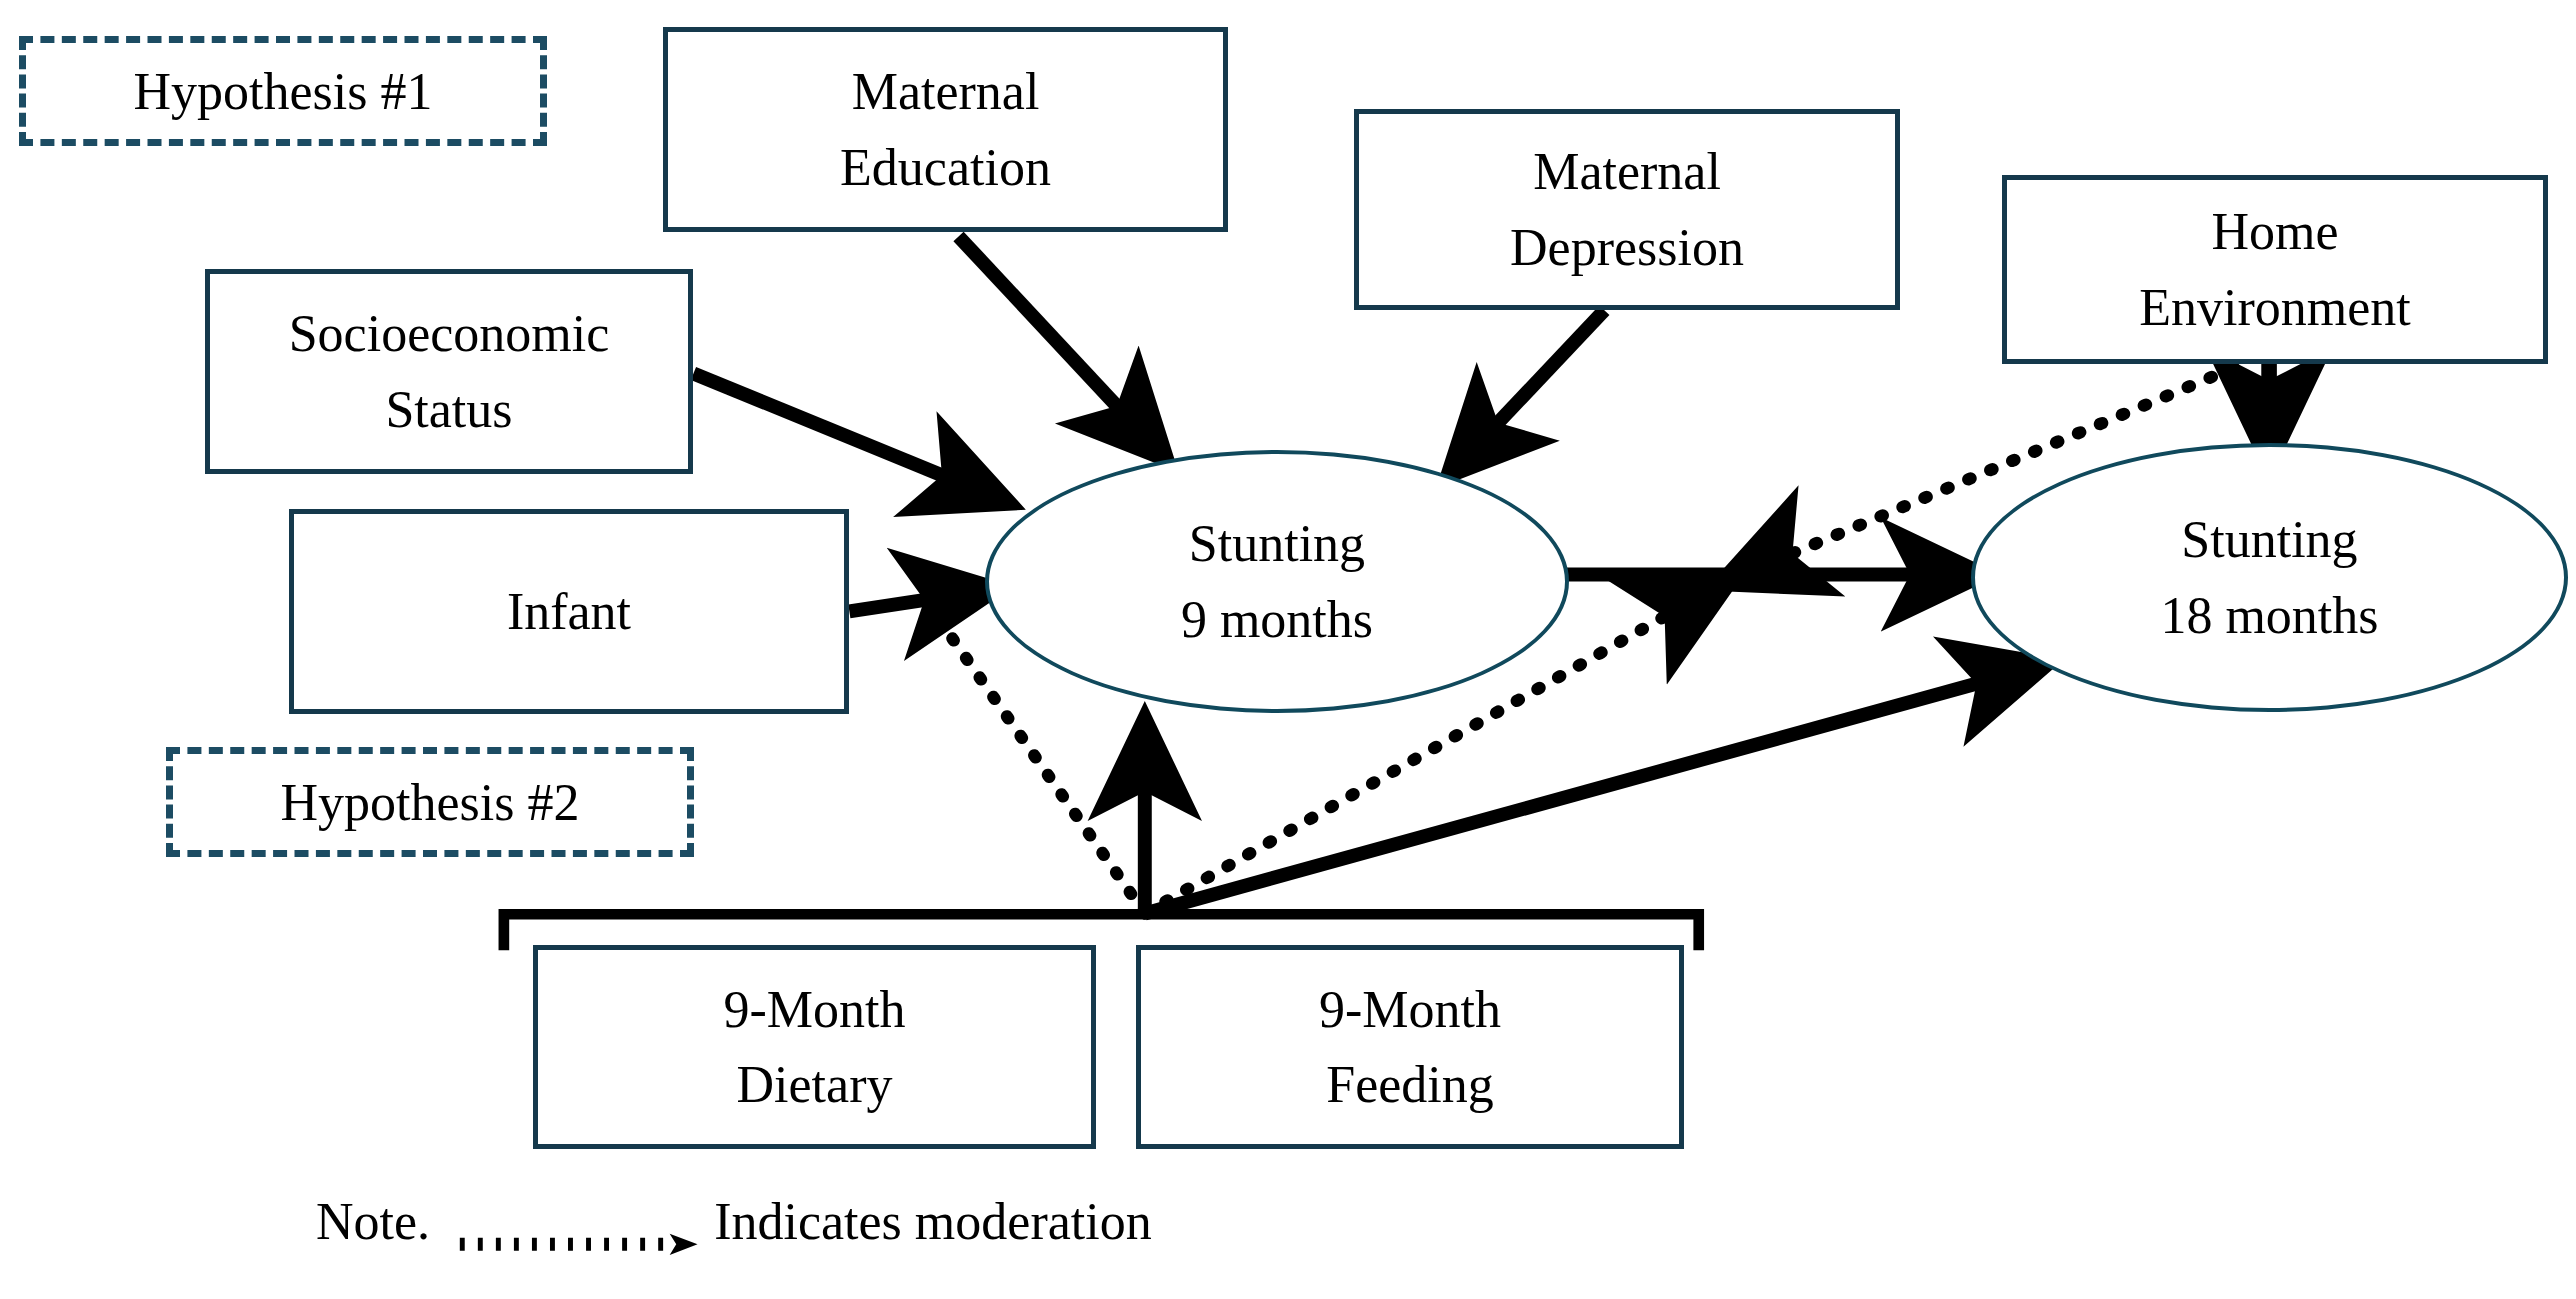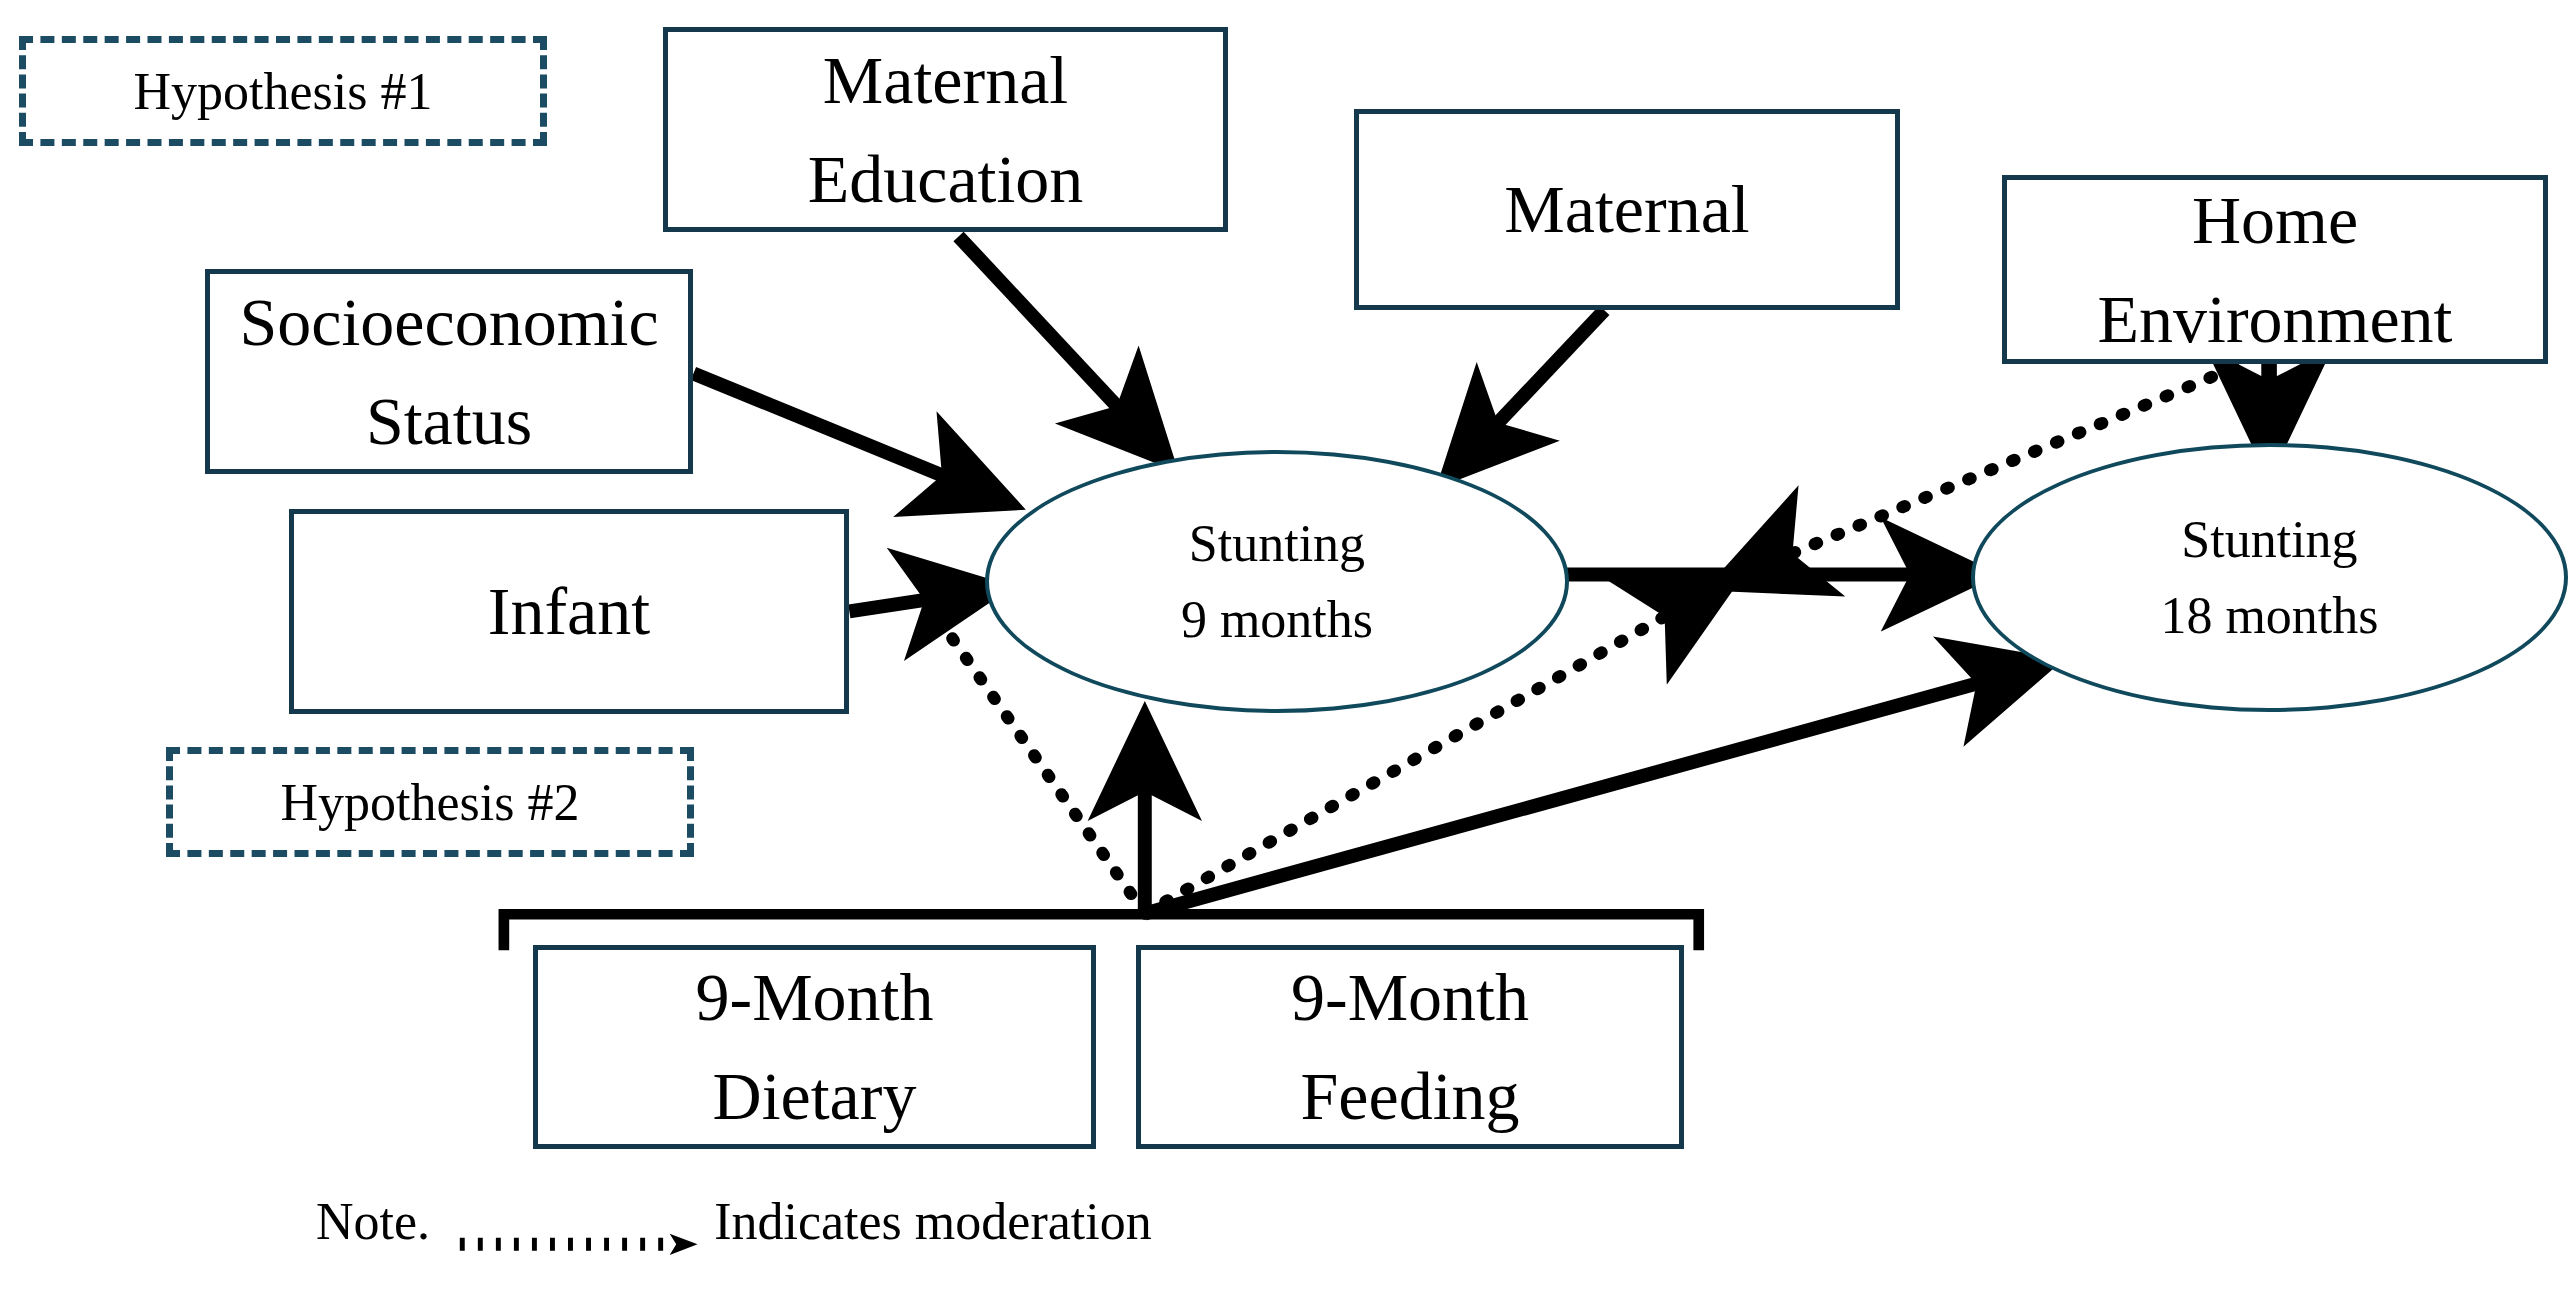--- a/index.html
+++ b/index.html
@@ -26,21 +26,21 @@
     position:absolute;
     box-sizing:border-box;
     background:#ffffff;
     border:5.7px solid #15394c;
     display:flex;
     flex-direction:column;
     align-items:center;
     justify-content:center;
     text-align:center;
     line-height:1.45;
-    font-size:68px;
+    font-size:52px;
     z-index:4;
   }
   .node-box .ln{display:block;white-space:nowrap;}
   
   .hyp-box{
     position:absolute;
     box-sizing:border-box;
     background:#ffffff;
     border:7.4px dashed #1c4c63;
     display:flex;
@@ -137,20 +137,21 @@
     <span class="ln">Socioeconomic</span>
     <span class="ln">Status</span>
   </div>
 
   <div class="node-box" style="left:289px;top:509px;width:560px;height:205px;">
     <span class="ln">Infant</span>
   </div>
 
   <div class="node-box" style="left:1354px;top:109px;width:546px;height:201px;">
     <span class="ln">Maternal</span>
+    <span class="ln">Depression</span>
   </div>
 
   <div class="node-box" style="left:2002px;top:175px;width:546px;height:189px;">
     <span class="ln">Home</span>
     <span class="ln">Environment</span>
   </div>
 
   <div class="ellipse-node" style="left:985px;top:450px;width:584px;height:263px;">
     <span class="ln">Stunting</span>
     <span class="ln">9 months</span>

